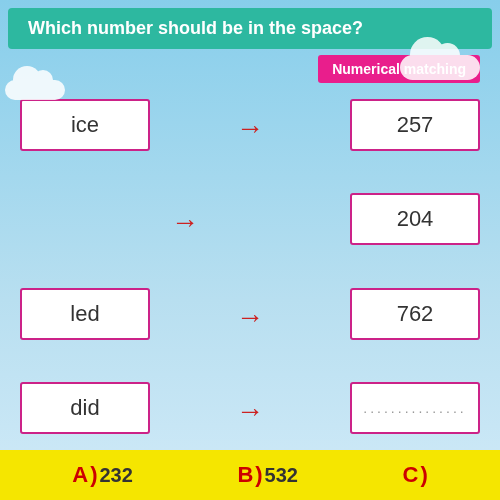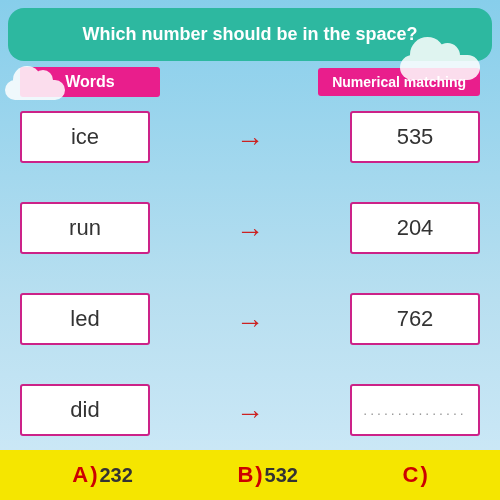--- a/index.html
+++ b/index.html
@@ -37,24 +37,23 @@
     .cloud1::before { width: 35px; height: 35px; top: -18px; left: 10px; }
     .cloud1::after { width: 25px; height: 25px; top: -12px; left: 35px; }
 
     .cloud2 { width: 60px; height: 20px; top: 80px; left: 5px; }
     .cloud2::before { width: 28px; height: 28px; top: -14px; left: 8px; }
     .cloud2::after { width: 20px; height: 20px; top: -10px; left: 28px; }
 
     
     .header {
       background-color: #2db8a0;
-      padding: 16px 20px;
-      text-align: center;
+      padding: 10px 20px;
       margin: 8px 8px 0 8px;
-      border-radius: 16px;
+      border-radius: 4px;
     }
     .header-text {
       color: white;
       font-size: 18px;
       font-weight: bold;
     }
 
     
     .main {
       flex: 1;
@@ -187,41 +186,37 @@
   <div class="cloud cloud1"></div>
   <div class="cloud cloud2"></div>
 
   <div class="header">
     <span class="header-text">Which number should be in the space?</span>
   </div>
 
   <div class="main">
 
     <div class="col-headers">
-      <div class="col-words">Words</div>
       <div style="flex:1"></div>
       <div class="col-numerical">Numerical matching</div>
     </div>
 
     <div class="rows">
 
       <div class="row">
         <div class="word-box">
           <span>ice</span>
         </div>
         <div class="arrow">→</div>
         <div class="number-box">
-          <span>535</span>
-        </div>
-      </div>
-
-      <div class="row">
-        <div class="word-box">
-          <span>run</span>
-        </div>
+          <span>257</span>
+        </div>
+      </div>
+
+      <div class="row">
         <div class="arrow">→</div>
         <div class="number-box">
           <span>204</span>
         </div>
       </div>
 
       <div class="row">
         <div class="word-box">
           <span>led</span>
         </div>

